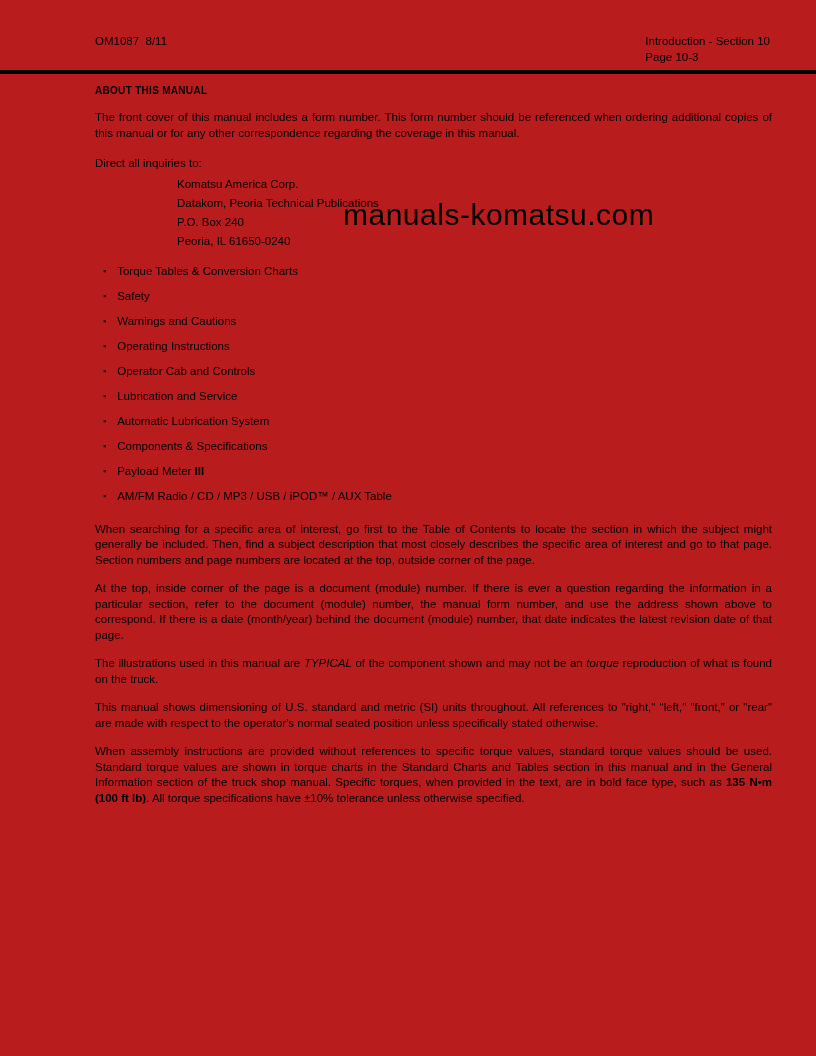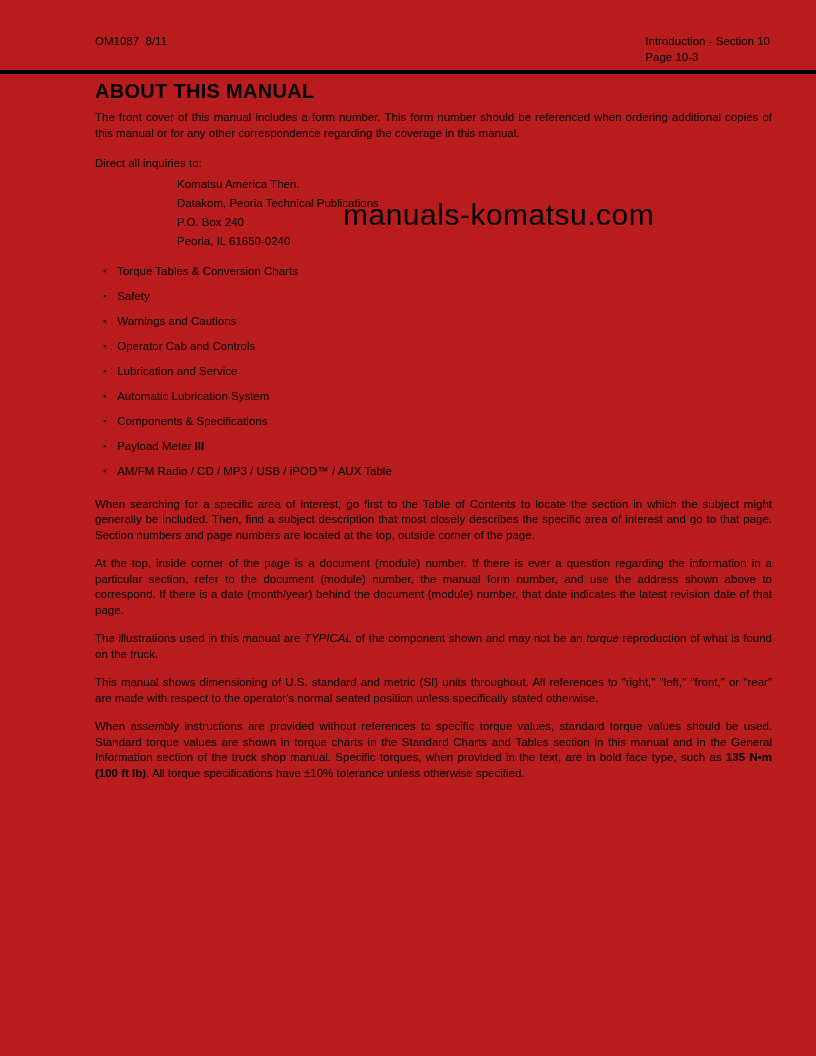--- a/index.html
+++ b/index.html
@@ -24,21 +24,21 @@
   .header-left { white-space: pre; }
   .header-right { text-align: left; }
   .rule {
     height: 4px;
     background: #000000;
     margin-top: 5px;
     width: 100%;
   }
   .content { padding: 0 44px 0 95px; }
   h1.doc-title {
-    font-size: 20px;
+    font-size: 10px;
     font-weight: 700;
     letter-spacing: 0.3px;
     margin: 9px 0 0 0;
     line-height: 16px;
   }
   p.para {
     margin: 13px 0 0 0;
     text-align: justify;
     line-height: 15.5px;
   }
@@ -93,33 +93,34 @@
 
   <div class="content">
 
     <h1 class="doc-title">ABOUT THIS MANUAL</h1>
 
     <p class="para first-para">The front cover of this manual includes a form number. This form number should be referenced when ordering additional copies of this manual or for any other correspondence regarding the coverage in this manual.</p>
 
     <div class="inquiries">
       <div class="inquiries-label">Direct all inquiries to:</div>
       <div class="address">
-        <div>Komatsu America Then.</div>
+        <div>Komatsu America Corp.</div>
         <div>Datakom, Peoria Technical Publications</div>
         <div>P.O. Box 240</div>
         <div>Peoria, IL 61650-0240</div>
       </div>
       <div class="watermark">manuals-komatsu.com</div>
     </div>
 
 
     <ul class="section-list">
       <li><span class="blt">▪</span><span>Torque Tables &amp; Conversion Charts</span><b class="bold"></b></li>
       <li><span class="blt">▪</span><span>Safety</span><b class="bold"></b></li>
       <li><span class="blt">▪</span><span>Warnings and Cautions</span><b class="bold"></b></li>
+      <li><span class="blt">▪</span><span>Operating Instructions</span><b class="bold"></b></li>
       <li><span class="blt">▪</span><span>Operator Cab and Controls</span><b class="bold"></b></li>
       <li><span class="blt">▪</span><span>Lubrication and Service</span><b class="bold"></b></li>
       <li><span class="blt">▪</span><span>Automatic Lubrication System</span><b class="bold"></b></li>
       <li><span class="blt">▪</span><span>Components &amp; Specifications</span><b class="bold"></b></li>
       <li><span class="blt">▪</span><span>Payload Meter </span><b class="bold">III</b></li>
       <li><span class="blt">▪</span><span>AM/FM Radio / CD / MP3 / USB / iPOD™ / AUX Table</span><b class="bold"></b></li>
     </ul>
 
     <p class="para after-list">When searching for a specific area of interest, go first to the Table of Contents to locate the section in which the subject might generally be included. Then, find a subject description that most closely describes the specific area of interest and go to that page. Section numbers and page numbers are located at the top, outside corner of the page.</p>
 

